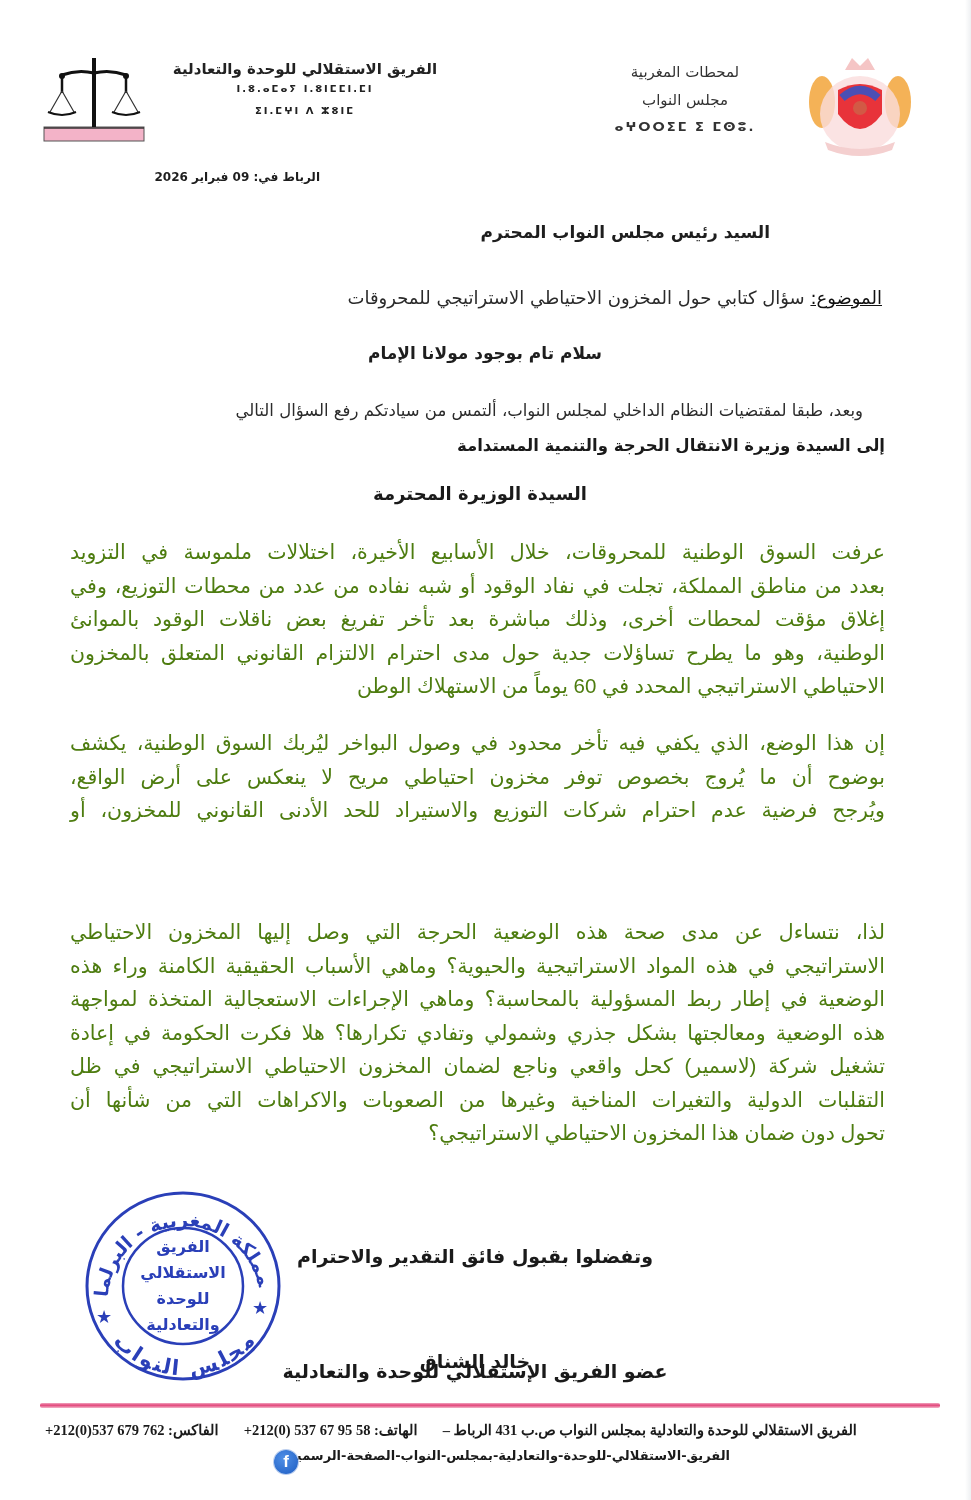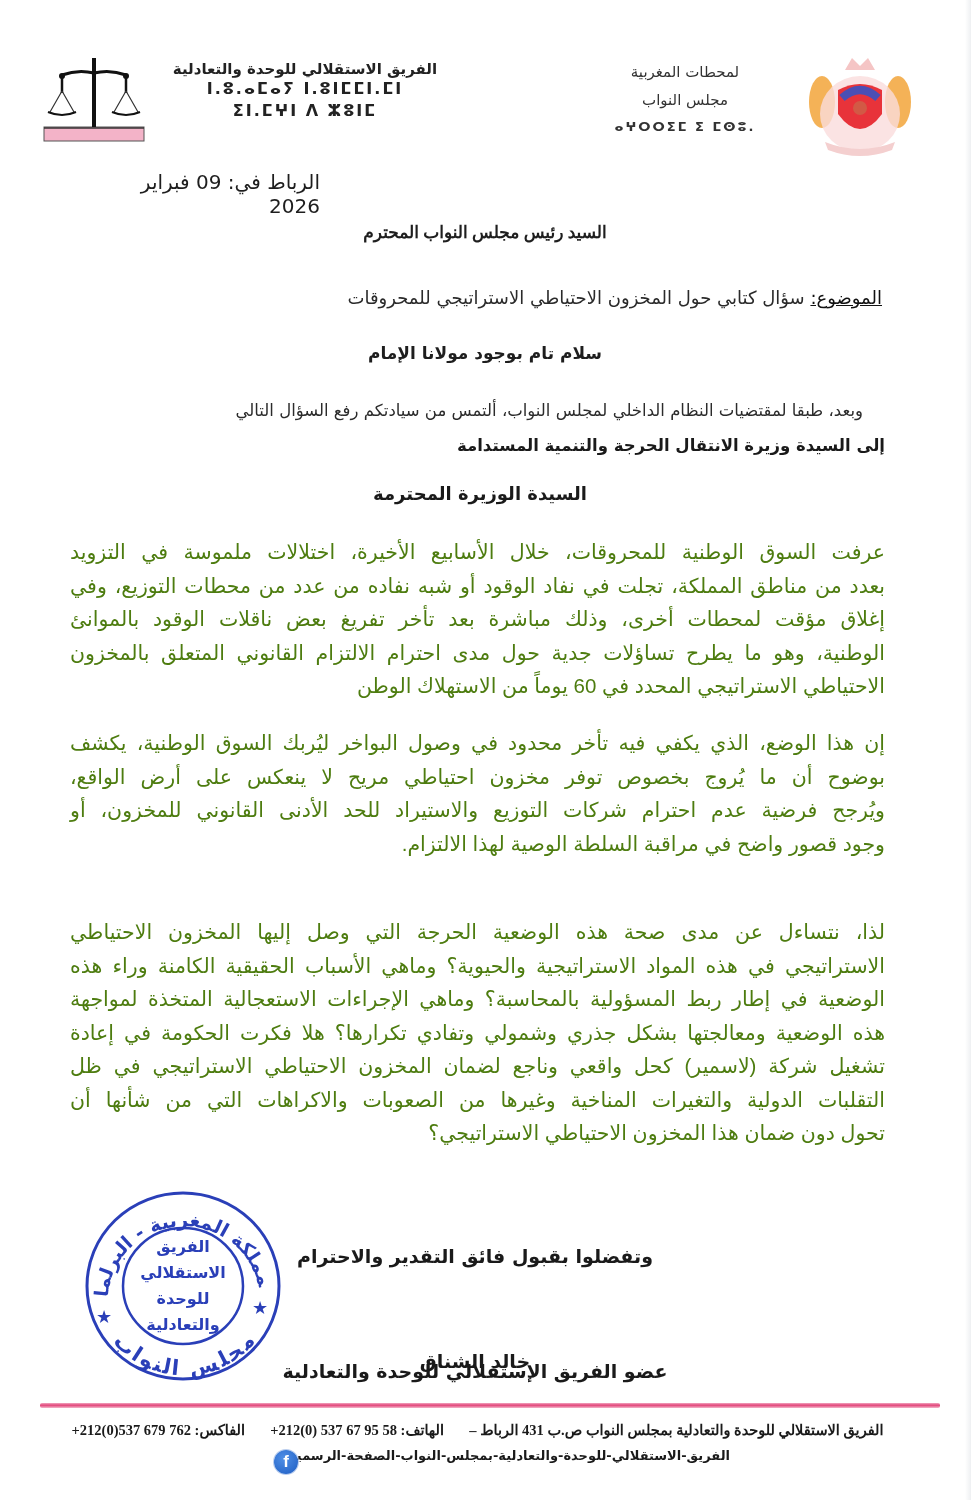--- a/index.html
+++ b/index.html
@@ -37,21 +37,21 @@
     }
     .hdr-left-text .org {
       font-size: 15px;
       font-weight: bold;
       color: #222;
       white-space: nowrap;
       letter-spacing: -0.3px;
     }
     .hdr-left-text .tifinagh {
       font-family: "DejaVu Sans", sans-serif;
-      font-size: 16px;
+      font-size: 10px;
       font-weight: bold;
       color: #222;
       letter-spacing: 2px;
       line-height: 22px;
       direction: ltr;
     }
     .hdr-right-text {
       position: absolute;
       left: 600px; top: 58px;
       width: 170px;
@@ -69,34 +69,33 @@
       position: absolute;
       left: 800px; top: 52px;
       width: 120px; height: 110px;
     }
     .date-line {
       position: absolute;
       left: 90px; top: 170px;
       width: 230px;
       text-align: right;
       direction: rtl;
-      font-size: 20px;
-      font-weight: normal;
+      font-size: 12px;
+      font-weight: bold;
       color: #1e1e1e;
     }
     .addressee {
       position: absolute;
       left: 200px; top: 222px;
       width: 570px;
-      text-align: center;
+      text-align: right;
       font-size: 17px;
       font-weight: bold;
       color: #1e1e1e;
       direction: rtl;
-      font-family: Liberation Serif, serif;
     }
     .subject {
       position: absolute;
       left: 170px; top: 287px;
       width: 712px;
       text-align: right;
       direction: rtl;
       font-size: 18px;
       color: #2a2a2a;
       white-space: nowrap;
@@ -208,21 +207,21 @@
       left: 40px; top: 1403px;
       width: 900px; height: 5px;
       background: linear-gradient(to bottom, #f1a6bf, #e2457a 45%, #f3b7cb);
       border-radius: 2px;
     }
     .footer-line1 {
       position: absolute;
       left: 45px; top: 1422px;
       width: 865px;
       direction: rtl;
-      text-align: center;
+      text-align: left;
       font-family: "Liberation Serif", "DejaVu Serif", serif;
       font-size: 14.5px;
       font-weight: bold;
       color: #1a1a1a;
       white-space: nowrap;
     }
     .footer-line1 .gap { display: inline-block; width: 18px; }
     .footer-line1 .num { direction: ltr; unicode-bidi: embed; }
     .footer-line2 {
       position: absolute;
@@ -320,21 +319,20 @@
   <span class="ln">بعدد من مناطق المملكة، تجلت في نفاد الوقود أو شبه نفاده من عدد من محطات التوزيع، وفي</span>
   <span class="ln">إغلاق مؤقت لمحطات أخرى، وذلك مباشرة بعد تأخر تفريغ بعض ناقلات الوقود بالموانئ</span>
   <span class="ln">الوطنية، وهو ما يطرح تساؤلات جدية حول مدى احترام الالتزام القانوني المتعلق بالمخزون</span>
   <span class="ln last">الاحتياطي الاستراتيجي المحدد في 60 يوماً من الاستهلاك الوطن</span>
 </div>
 
 <div class="para p2">
   <span class="ln">إن هذا الوضع، الذي يكفي فيه تأخر محدود في وصول البواخر ليُربك السوق الوطنية، يكشف</span>
   <span class="ln">بوضوح أن ما يُروج بخصوص توفر مخزون احتياطي مريح لا ينعكس على أرض الواقع،</span>
   <span class="ln">ويُرجح فرضية عدم احترام شركات التوزيع والاستيراد للحد الأدنى القانوني للمخزون، أو</span>
-  <span class="ln last">وجود قصور واضح في مراقبة السلطة الوصية لهذا الالتزام.</span>
 </div>
 
 <div class="para p3">
   <span class="ln">لذا، نتساءل عن مدى صحة هذه الوضعية الحرجة التي وصل إليها المخزون الاحتياطي</span>
   <span class="ln">الاستراتيجي في هذه المواد الاستراتيجية والحيوية؟ وماهي الأسباب الحقيقية الكامنة وراء هذه</span>
   <span class="ln">الوضعية في إطار ربط المسؤولية بالمحاسبة؟ وماهي الإجراءات الاستعجالية المتخذة لمواجهة</span>
   <span class="ln">هذه الوضعية ومعالجتها بشكل جذري وشمولي وتفادي تكرارها؟ هلا فكرت الحكومة في إعادة</span>
   <span class="ln">تشغيل شركة (لاسمير) كحل واقعي وناجع لضمان المخزون الاحتياطي الاستراتيجي في ظل</span>
   <span class="ln">التقلبات الدولية والتغيرات المناخية وغيرها من الصعوبات والاكراهات التي من شأنها أن</span>
   <span class="ln last">تحول دون ضمان هذا المخزون الاحتياطي الاستراتيجي؟</span>

